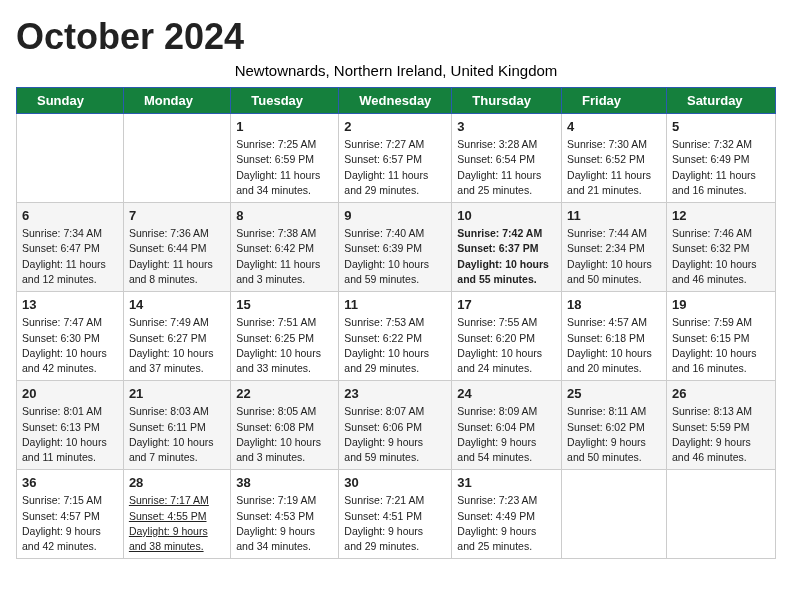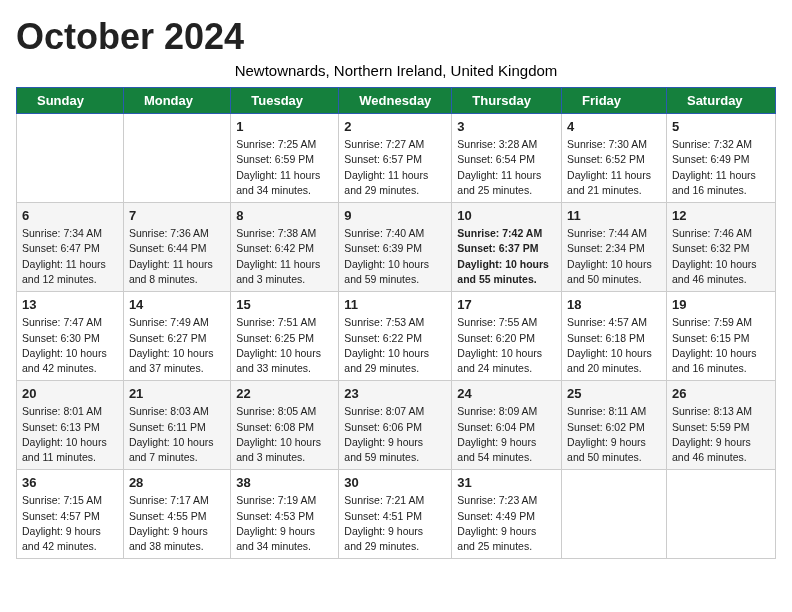--- a/index.html
+++ b/index.html
@@ -302,21 +302,21 @@
       <tr>
         <td>
           <span class="day-num">36</span>
           <div class="day-info" style="white-space: pre-line;">Sunrise: 7:15 AM
 Sunset: 4:57 PM
 Daylight: 9 hours
 and 42 minutes.</div>
         </td>
         <td>
           <span class="day-num">28</span>
-          <div class="day-info" style="white-space: pre-line;">Sunrise: 7:17 AM
+          <div class="day-info" style="white-space: pre-line; text-decoration: underline;">Sunrise: 7:17 AM
 Sunset: 4:55 PM
 Daylight: 9 hours
 and 38 minutes.</div>
         </td>
         <td>
           <span class="day-num">38</span>
           <div class="day-info" style="white-space: pre-line;">Sunrise: 7:19 AM
 Sunset: 4:53 PM
 Daylight: 9 hours
 and 34 minutes.</div>

